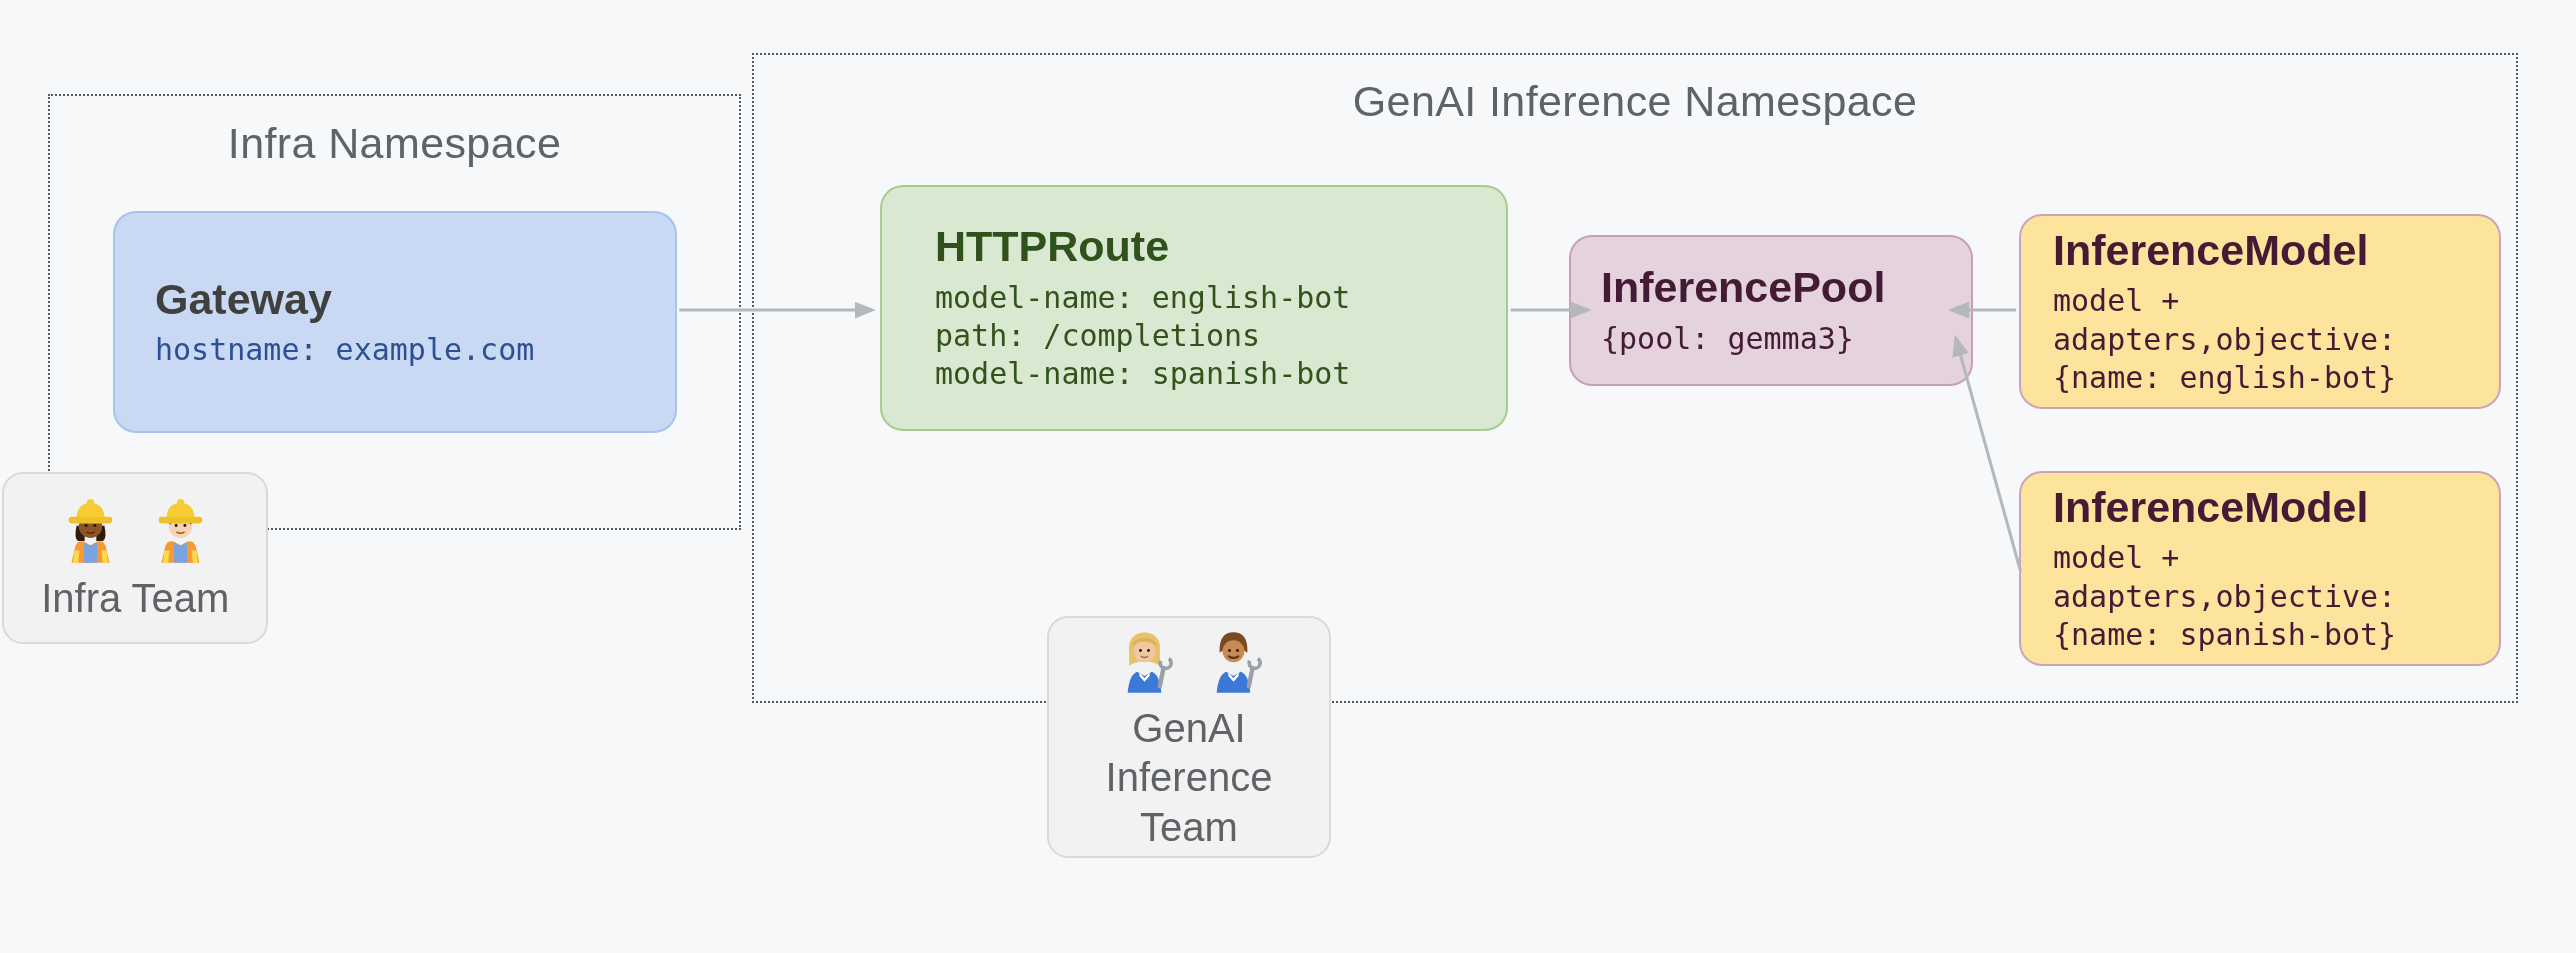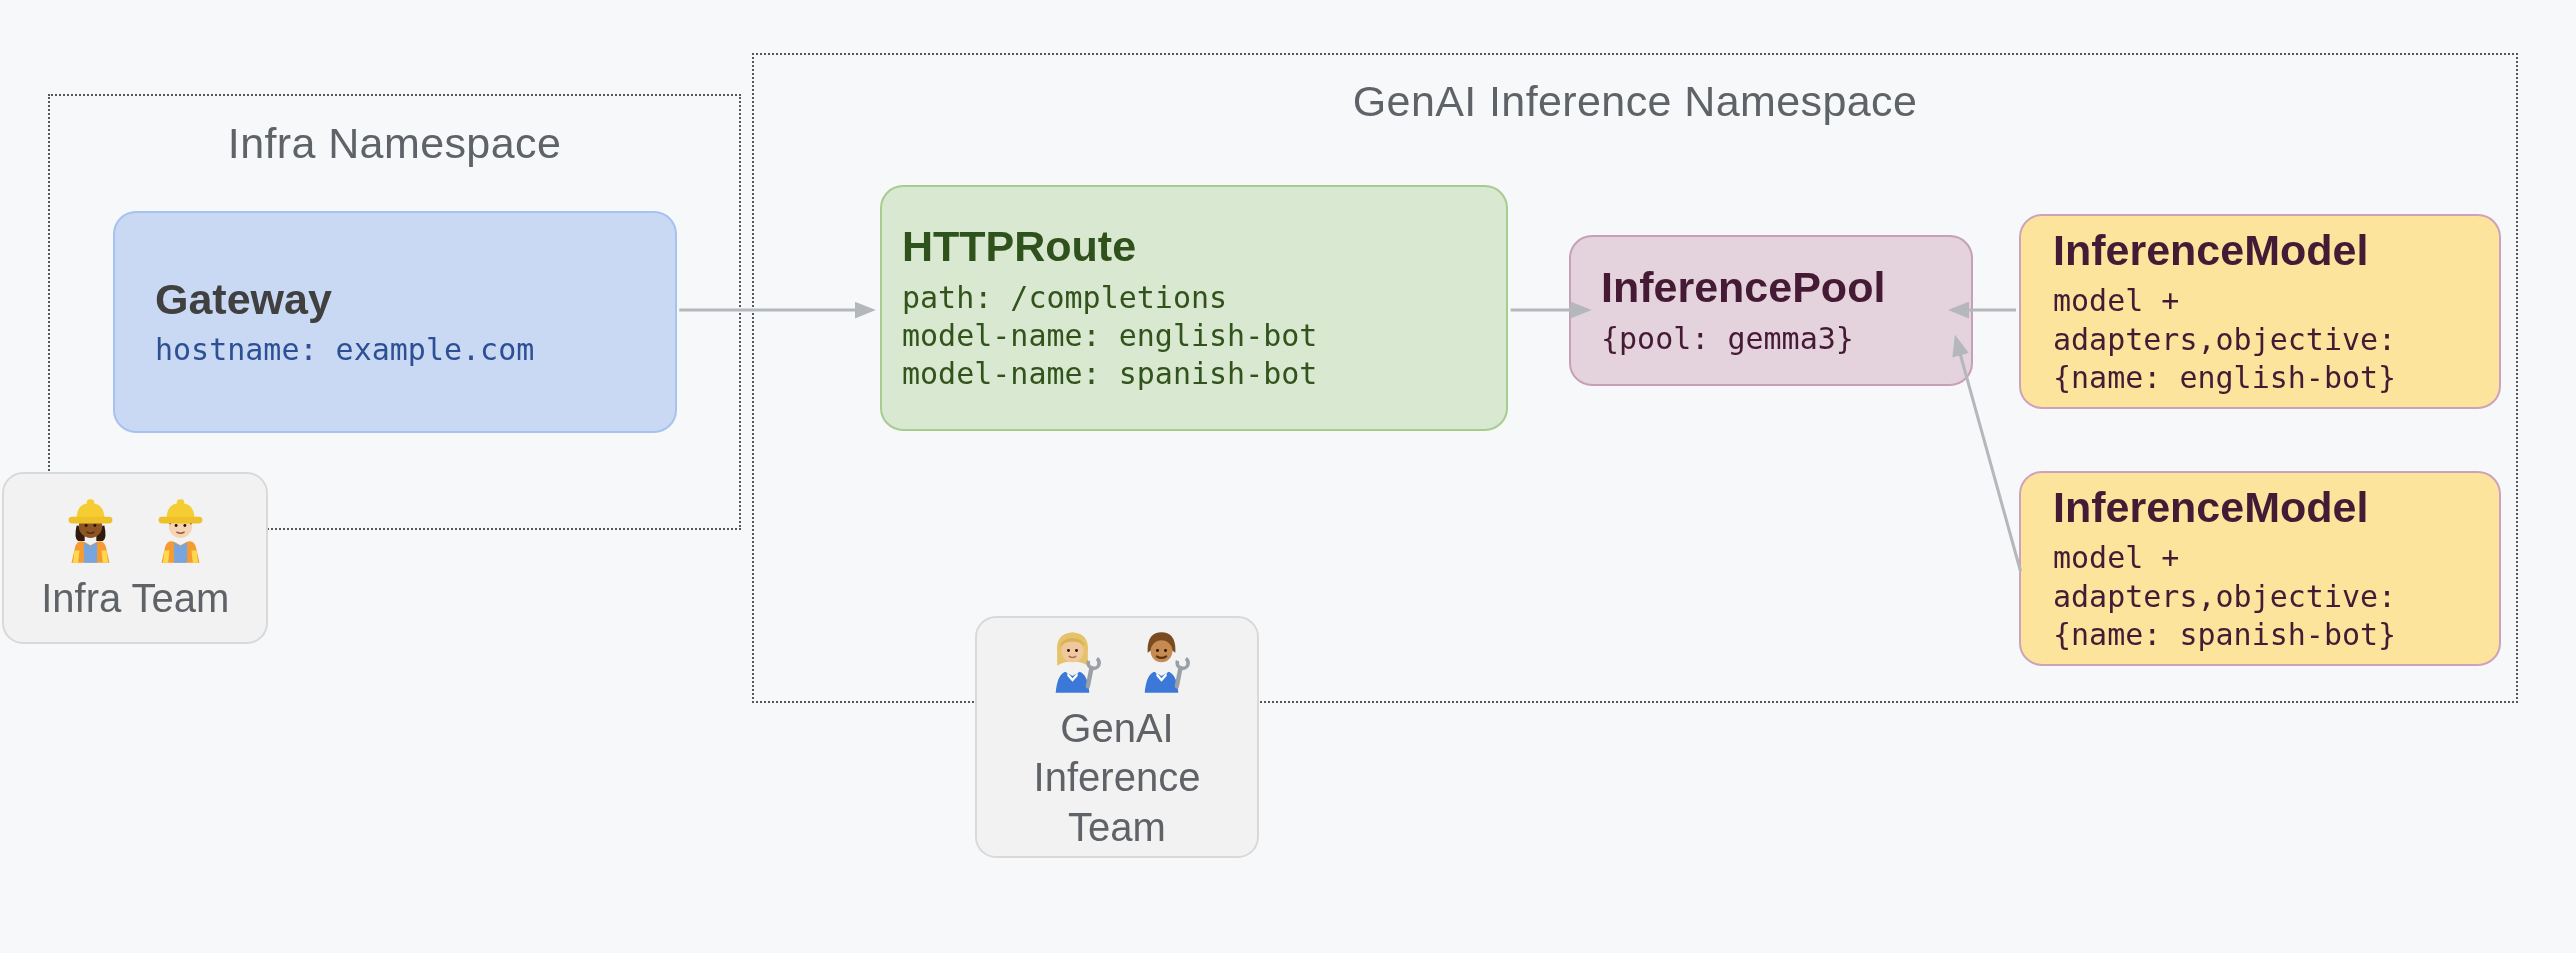--- a/index.html
+++ b/index.html
@@ -20,21 +20,21 @@
     position:absolute;box-sizing:border-box;border:2.3px solid;border-radius:23px;
     display:flex;flex-direction:column;justify-content:center;
   }
   .node-title{font-size:43px;font-weight:bold;margin-bottom:7.6px;}
   .node-lines{display:flex;flex-direction:column;}
   .node-line{
     font-family:"DejaVu Sans Mono","Liberation Mono",monospace;
     font-size:30px;line-height:1.28;white-space:pre;
   }
   .pad-gateway{padding-left:40px;}
-  .pad-httproute{padding-left:20px;}
+  .pad-httproute{padding-left:53px;}
   .pad-pool{padding-left:30px;}
   .pad-model{padding-left:32px;}
   .team{
     position:absolute;box-sizing:border-box;
     background:#f2f2f2;border:2.3px solid #d9d9d9;border-radius:21px;
     display:flex;flex-direction:column;align-items:center;justify-content:center;
   }
   .team-icons{display:flex;gap:16.7px;align-items:flex-end;}
   .team-label{
     font-size:40px;color:#5f6368;text-align:center;line-height:1.24;margin-top:9px;
@@ -54,22 +54,22 @@
 <div class="node pad-gateway" style="left: 113px; top: 211px; width: 564px; height: 222px; background: rgb(201, 217, 244); border-color: rgb(166, 194, 238);">
   <div class="node-title" style="color: #404040;">Gateway</div>
   <div class="node-lines" style="color: rgb(45, 79, 147);">
       <div class="node-line">hostname: example.com</div>
     </div>
 </div>
 
 <div class="node pad-httproute" style="left: 880px; top: 185px; width: 628px; height: 246px; background: rgb(217, 232, 208); border-color: rgb(167, 204, 144);">
   <div class="node-title" style="color: rgb(47, 81, 28);">HTTPRoute</div>
   <div class="node-lines" style="color: rgb(51, 83, 28);">
+      <div class="node-line">model-name: english-bot</div>
       <div class="node-line">path: /completions</div>
-      <div class="node-line">model-name: english-bot</div>
       <div class="node-line">model-name: spanish-bot</div>
     </div>
 </div>
 
 <div class="node pad-pool" style="left: 1569px; top: 235px; width: 404px; height: 151px; background: rgb(228, 210, 220); border-color: rgb(199, 160, 183);">
   <div class="node-title" style="color: rgb(69, 26, 53);">InferencePool</div>
   <div class="node-lines" style="color: rgb(69, 26, 53);">
       <div class="node-line">{pool: gemma3}</div>
     </div>
 </div>
@@ -121,21 +121,21 @@
       <circle cx="56" cy="46" r="2" fill="#231308"></circle>
       <path d="M45,55 Q50,58 55,55" stroke="#8c5a34" stroke-width="2" fill="none" stroke-linecap="round"></path>
       <path d="M31,37 Q31,15 50,15 Q69,15 69,37 Z" fill="#f5cd33"></path>
       <rect x="45" y="10" width="10" height="9" rx="4" fill="#f5cd33"></rect>
       <rect x="20" y="34" width="60" height="9" rx="4.5" fill="#eec12b"></rect>
     </svg>
   </div>
   <div class="team-label">Infra Team</div>
 </div>
 
-<div class="team" style="left:975px;top:616px;width:284px;height:242px;">
+<div class="team" style="left:1047px;top:616px;width:284px;height:242px;">
   <div class="team-icons">
     <svg viewBox="0 0 100 100" width="73" height="73">
       <path d="M29,42 Q26,16 50,14 Q74,16 71,42 L71,60 Q60,53 50,55 Q40,53 29,60 Z" fill="#e6c36b"></path>
       <path d="M27,97 Q29,72 40,68 L50,74 L60,68 Q71,72 73,97 Z" fill="#3c78d8"></path>
       <path d="M43,69 L50,77 L57,69 L57,74 L50,82 L43,74 Z" fill="#ffffff"></path>
       <circle cx="50" cy="40" r="15" fill="#f0c8a0"></circle>
       <circle cx="44.5" cy="39" r="2" fill="#231308"></circle>
       <circle cx="55.5" cy="39" r="2" fill="#231308"></circle>
       <path d="M45.5,47 Q50,50 54.5,47" stroke="#a3714a" stroke-width="2" fill="none" stroke-linecap="round"></path>
       <path d="M32,34 Q36,22 50,22 Q64,22 68,34 Q60,26 50,27 Q40,26 32,34 Z" fill="#d9b255"></path>

